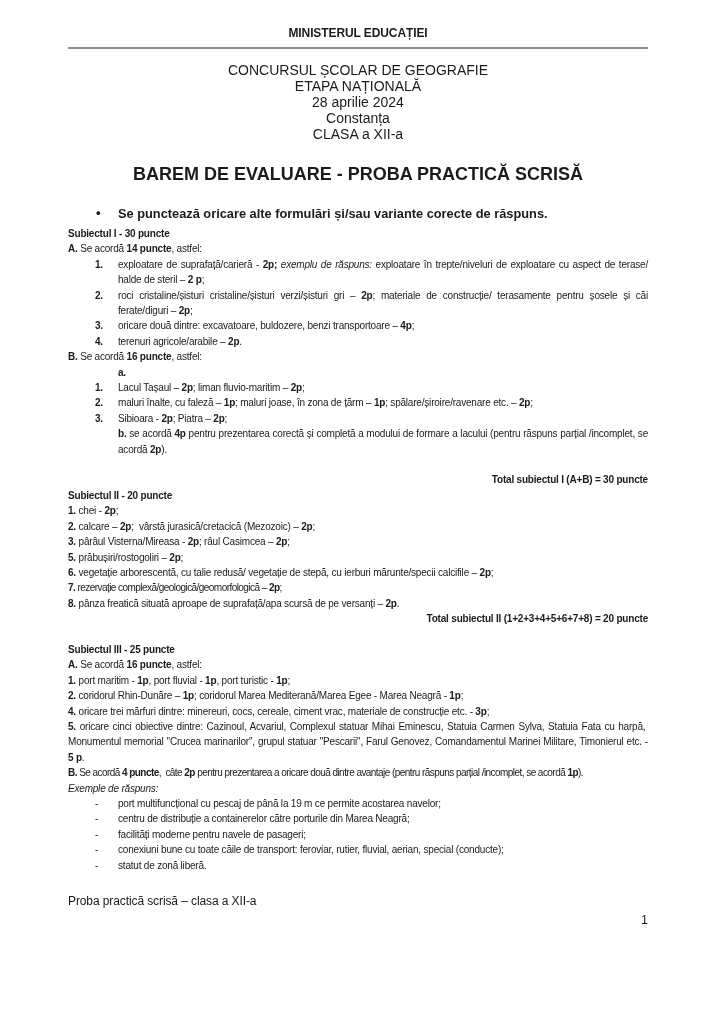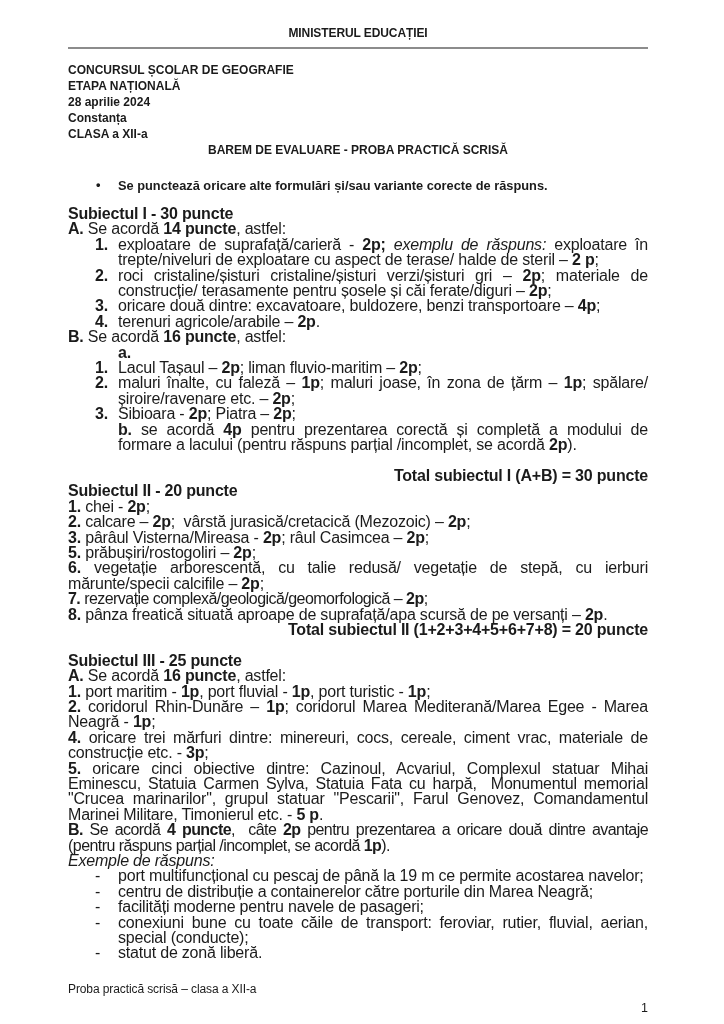--- a/index.html
+++ b/index.html
@@ -1,25 +1,25 @@
 <!DOCTYPE html>
 <html><head>
 <meta charset="utf-8">
 <style>
   html,body{margin:0;padding:0}
   body{width:724px;height:1024px;background:#ffffff;color:#1b1b1b;
        font-family:"Liberation Sans",sans-serif;overflow:hidden}
   .page{box-sizing:border-box;width:716px;height:1024px;padding:26px 68px 0 68px}
   .ministry{text-align:center;font-weight:bold;font-size:12px;letter-spacing:-0.1px}
   .rule{height:2px;background:#8c8c8c;margin-top:7px}
-  .title-block{margin-top:13px;font-weight:bold;font-size:12px;line-height:16px}
-  .subtitle{margin-top:1px;text-align:center;font-weight:bold;font-size:12px}
+  .title-block{margin-top:13px;text-align:center;font-weight:normal;font-size:14px;line-height:16px}
+  .subtitle{margin-top:22px;text-align:center;font-weight:bold;font-size:18px}
   .note{margin-top:21px;position:relative;padding-left:50px;font-weight:bold;font-size:12.8px}
   .note .marker{position:absolute;left:28px;top:-1px}
-  .doc{margin-top:13px;font-size:16px;line-height:15.4px;letter-spacing:-0.2px}
+  .doc{margin-top:5px;font-size:10px;line-height:15.4px;letter-spacing:-0.2px}
   .blk{text-align:justify}
   .blk.h{font-weight:bold;text-align:left}
   .blk.total{text-align:right;font-weight:bold}
   .blk.n1,.blk.dash{position:relative;padding-left:50px}
   .blk .marker{position:absolute;left:27px}
   .blk.n1 .marker{font-weight:bold}
   .blk.a1{margin-left:50px}
   .sp{height:15.4px}
   .b{font-weight:bold}
   .i{font-style:italic}

